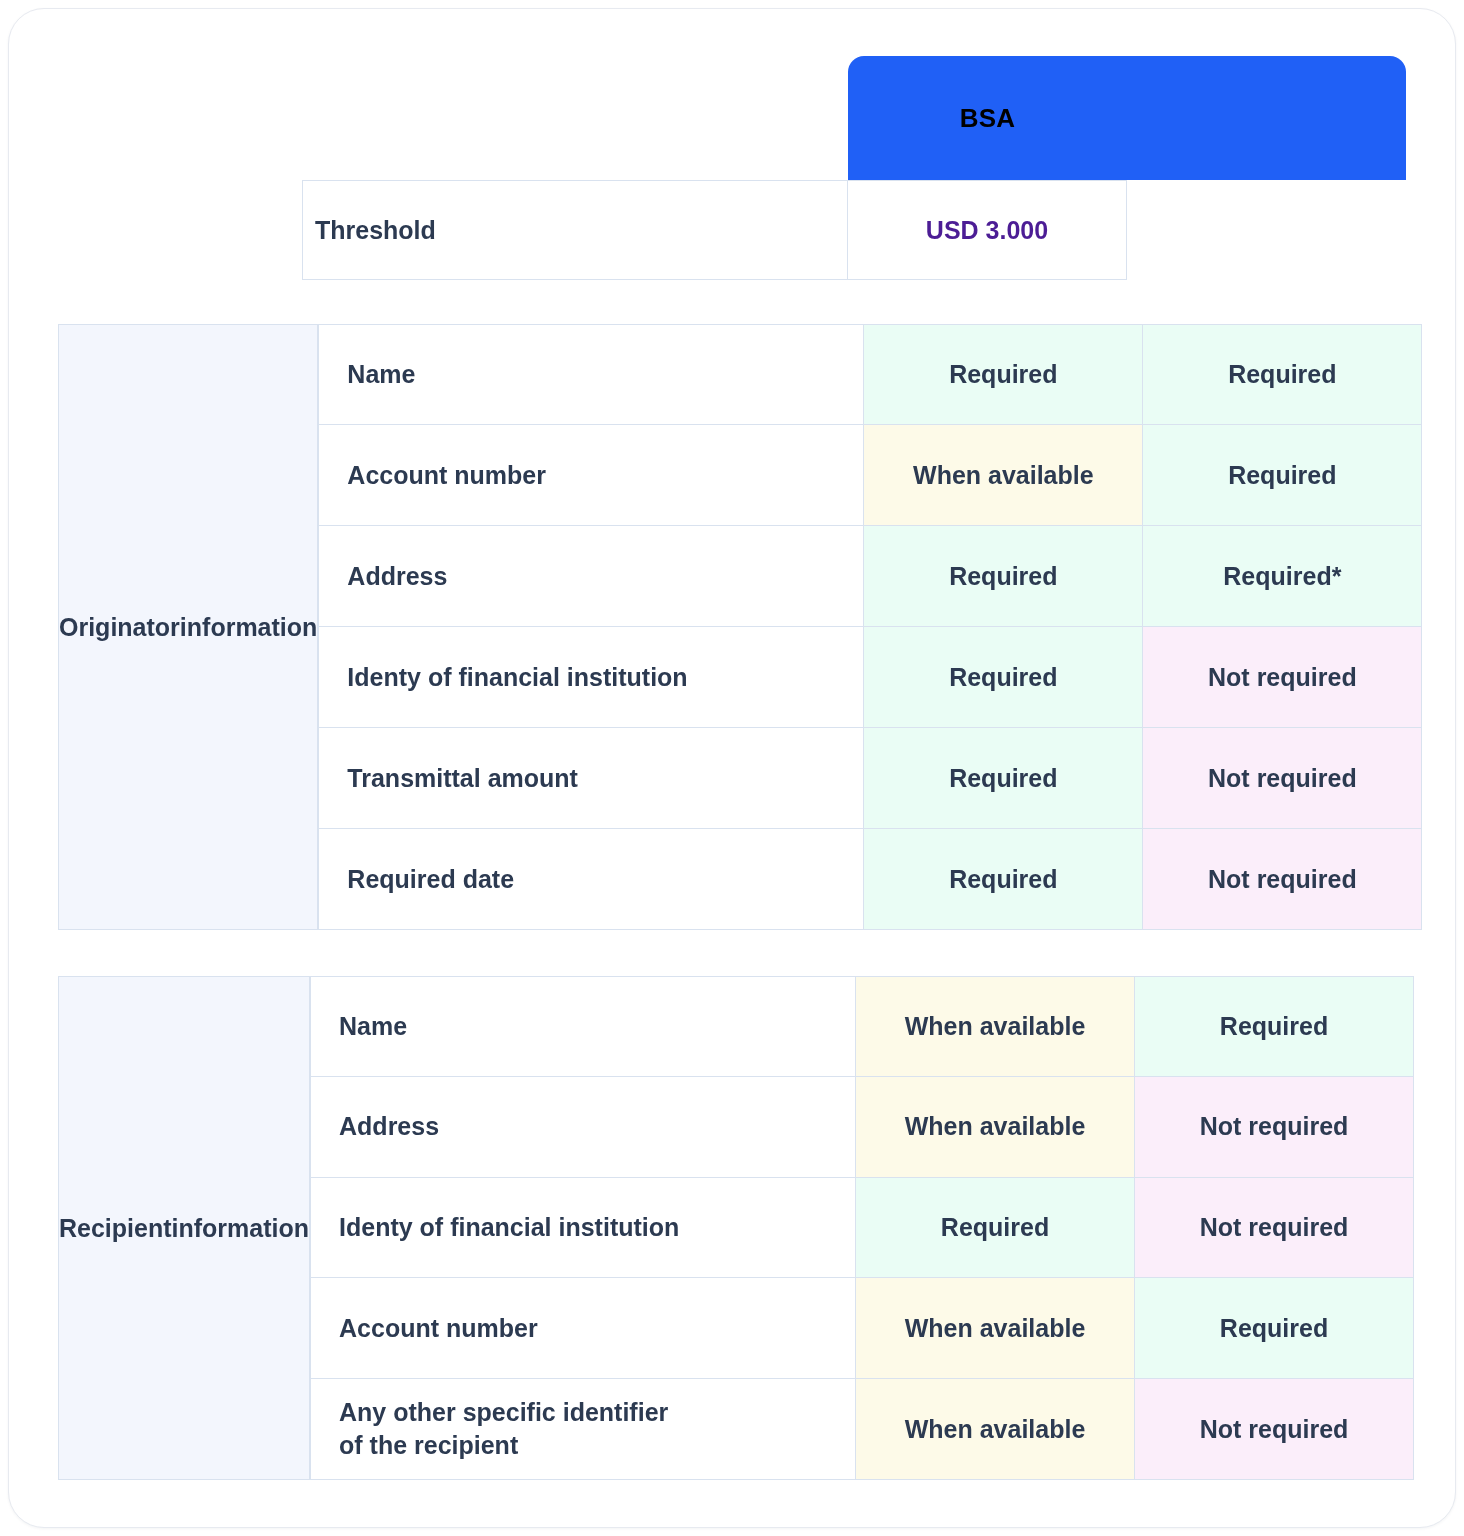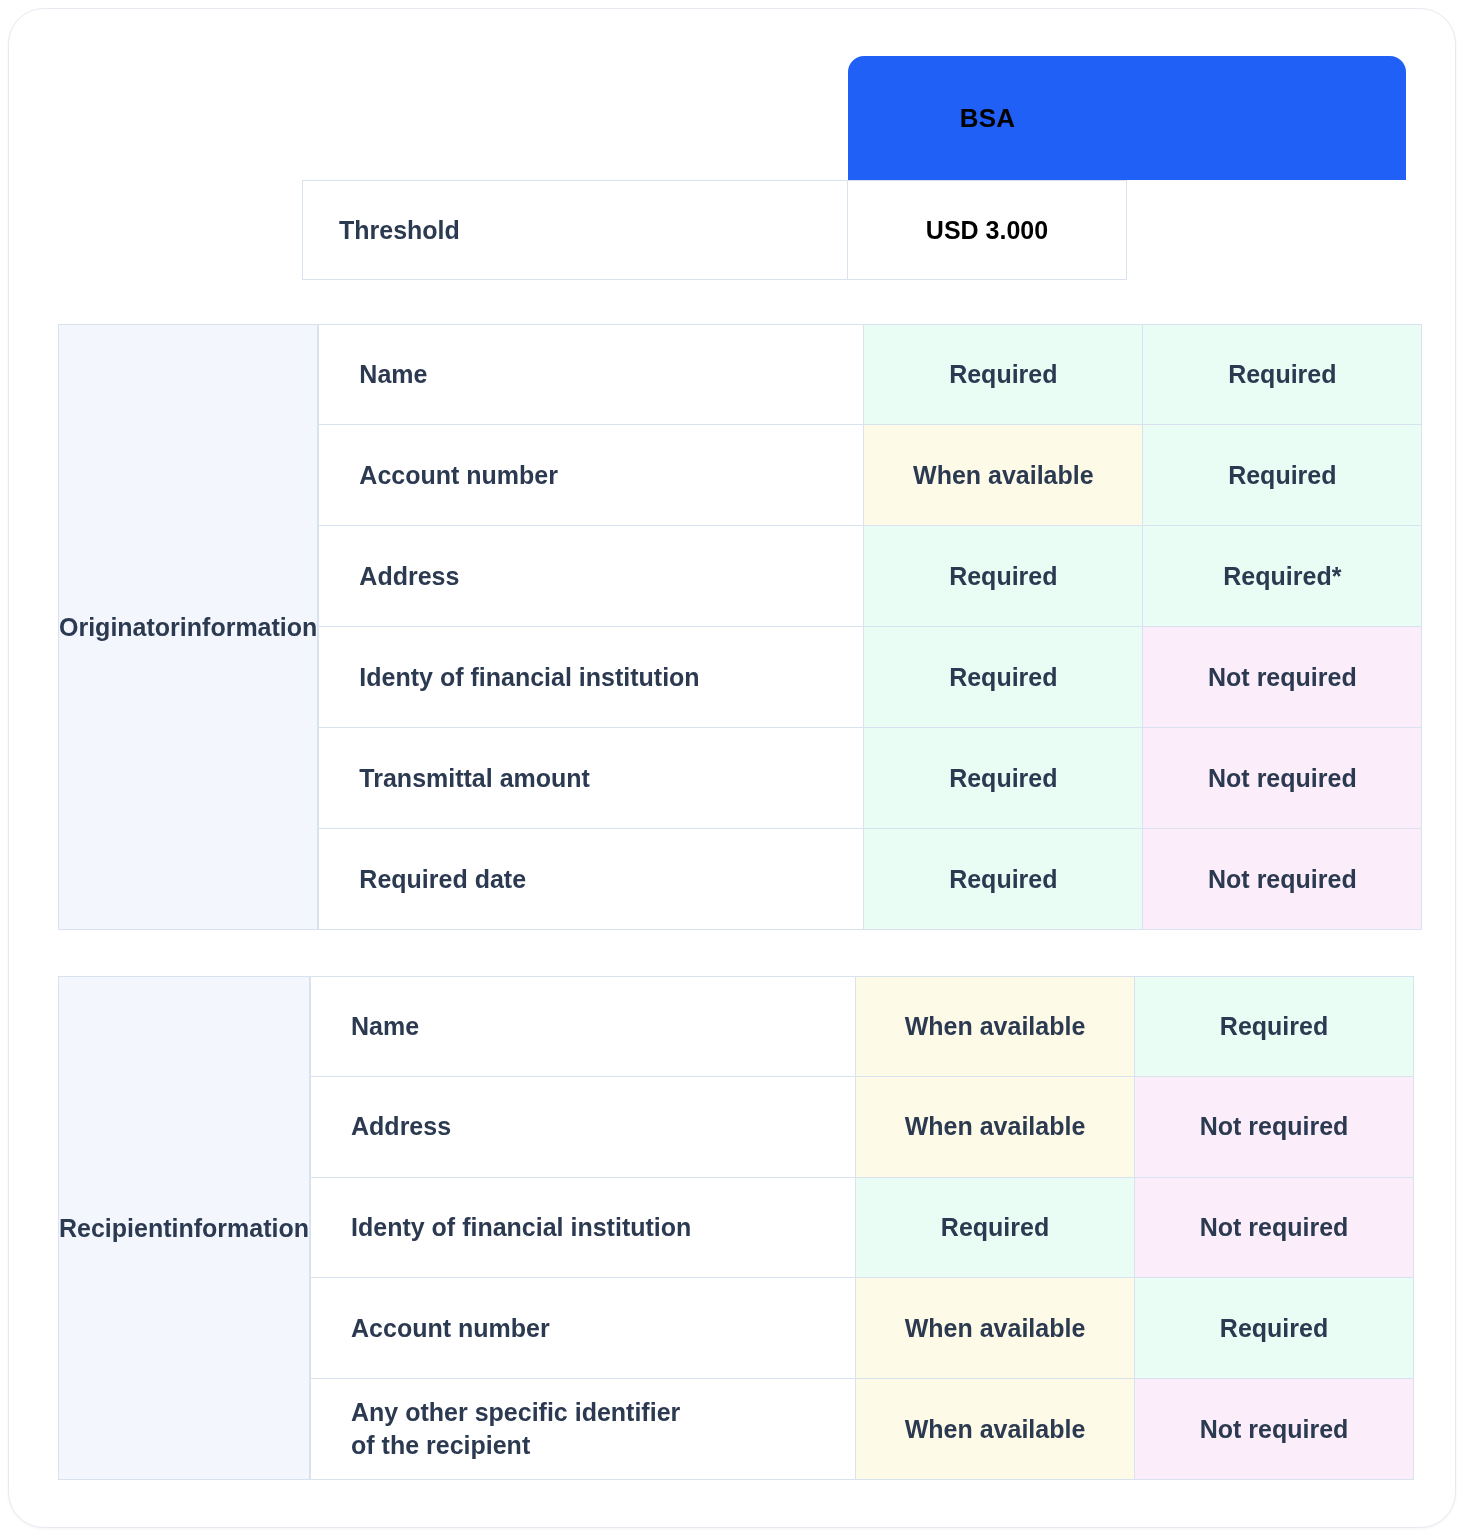--- a/index.html
+++ b/index.html
@@ -64,37 +64,37 @@
     top: 180px;
     width: 1104px;
     height: 100px;
     display: flex;
   }
   .thr-label {
     flex: 0 0 546px;
     border: 1px solid #d9e2ef;
     display: flex;
     align-items: center;
-    padding-left: 36px;
+    padding-left: 12px;
     background: #ffffff;
     font-size: 25px;
     font-weight: bold;
     color: #2c3a51;
   }
   .thr-val {
     flex: 0 0 279px;
     border: 1px solid #d9e2ef;
     border-left: none;
     display: flex;
     align-items: center;
     justify-content: center;
     background: #ffffff;
     font-size: 25px;
     font-weight: bold;
-    color: #000000;
+    color: #4c1d95;
   }
 
   
   .section {
     position: absolute;
     left: 58px;
     width: 1348px;
     display: flex;
   }
   #sec-originator { top: 324px; height: 606px; }
@@ -132,21 +132,21 @@
     display: flex;
     align-items: center;
     font-size: 25px;
     font-weight: bold;
     color: #2c3a51;
   }
   .row:first-child .cell { border-top: 1px solid #d9e2ef; }
 
   .cell-label {
     flex: 0 0 546px;
-    padding-left: 40px;
+    padding-left: 28px;
     background: #ffffff;
     border-left: 1px solid #d9e2ef;
     line-height: 1.32;
   }
   .cell-val {
     flex: 0 0 279px;
     justify-content: center;
   }
 
   .v-req      { background: #eafdf5; }

